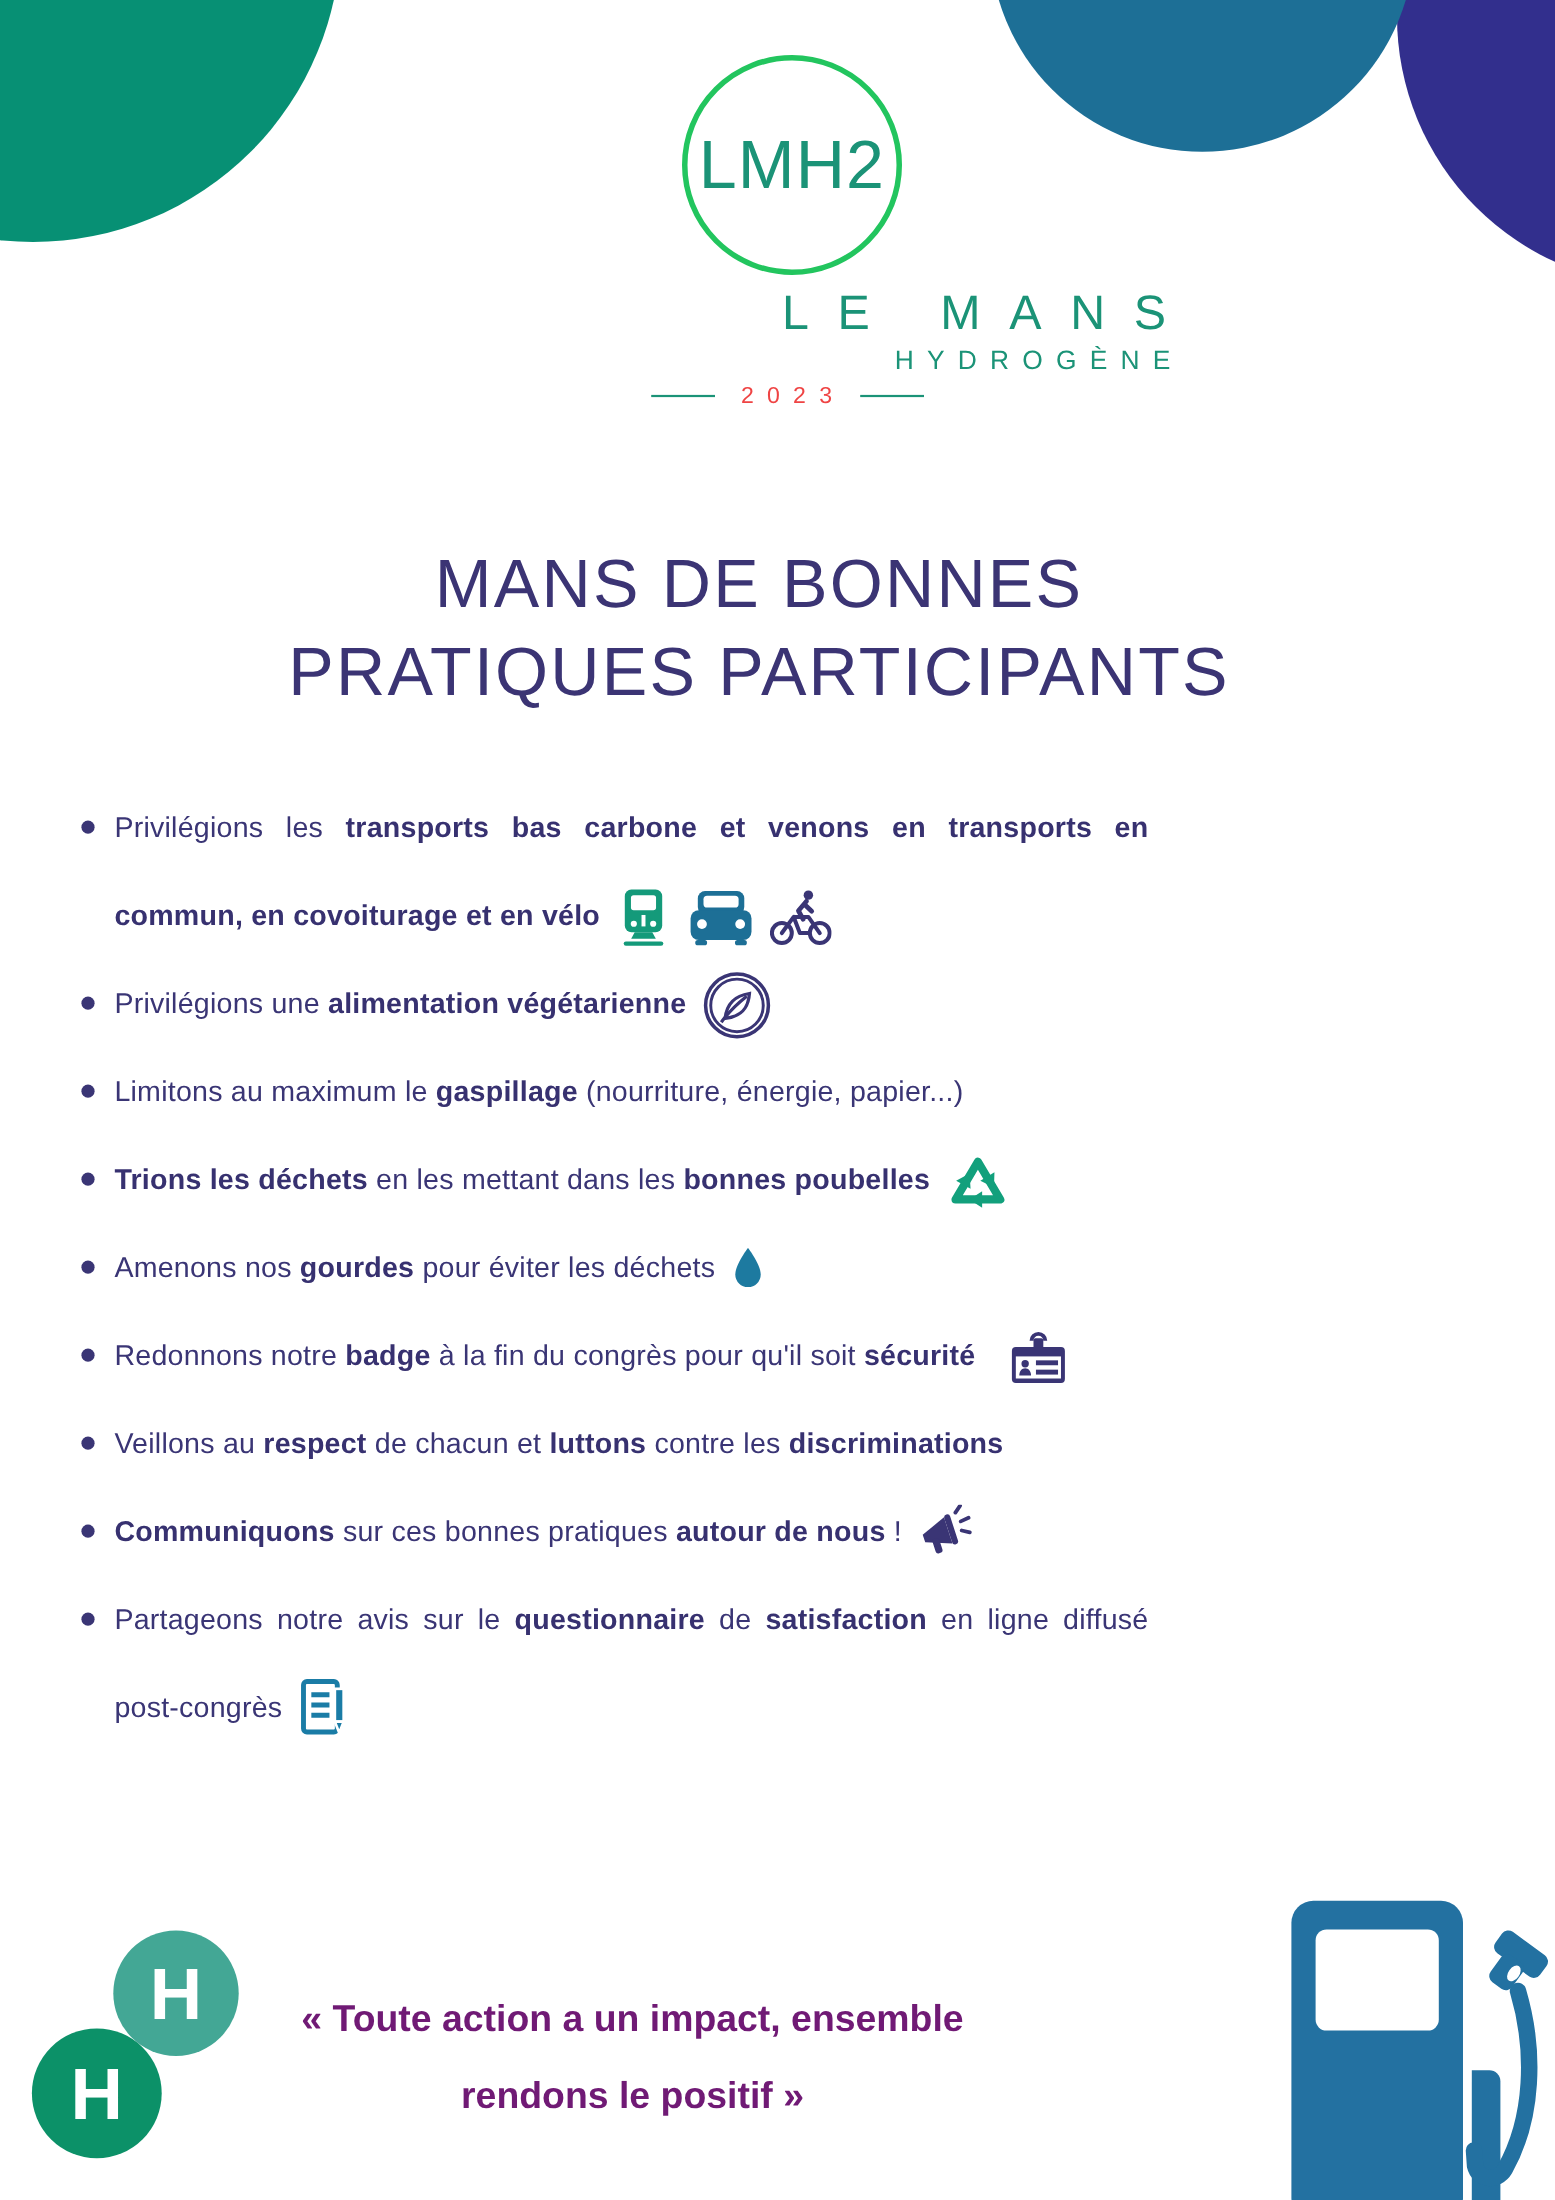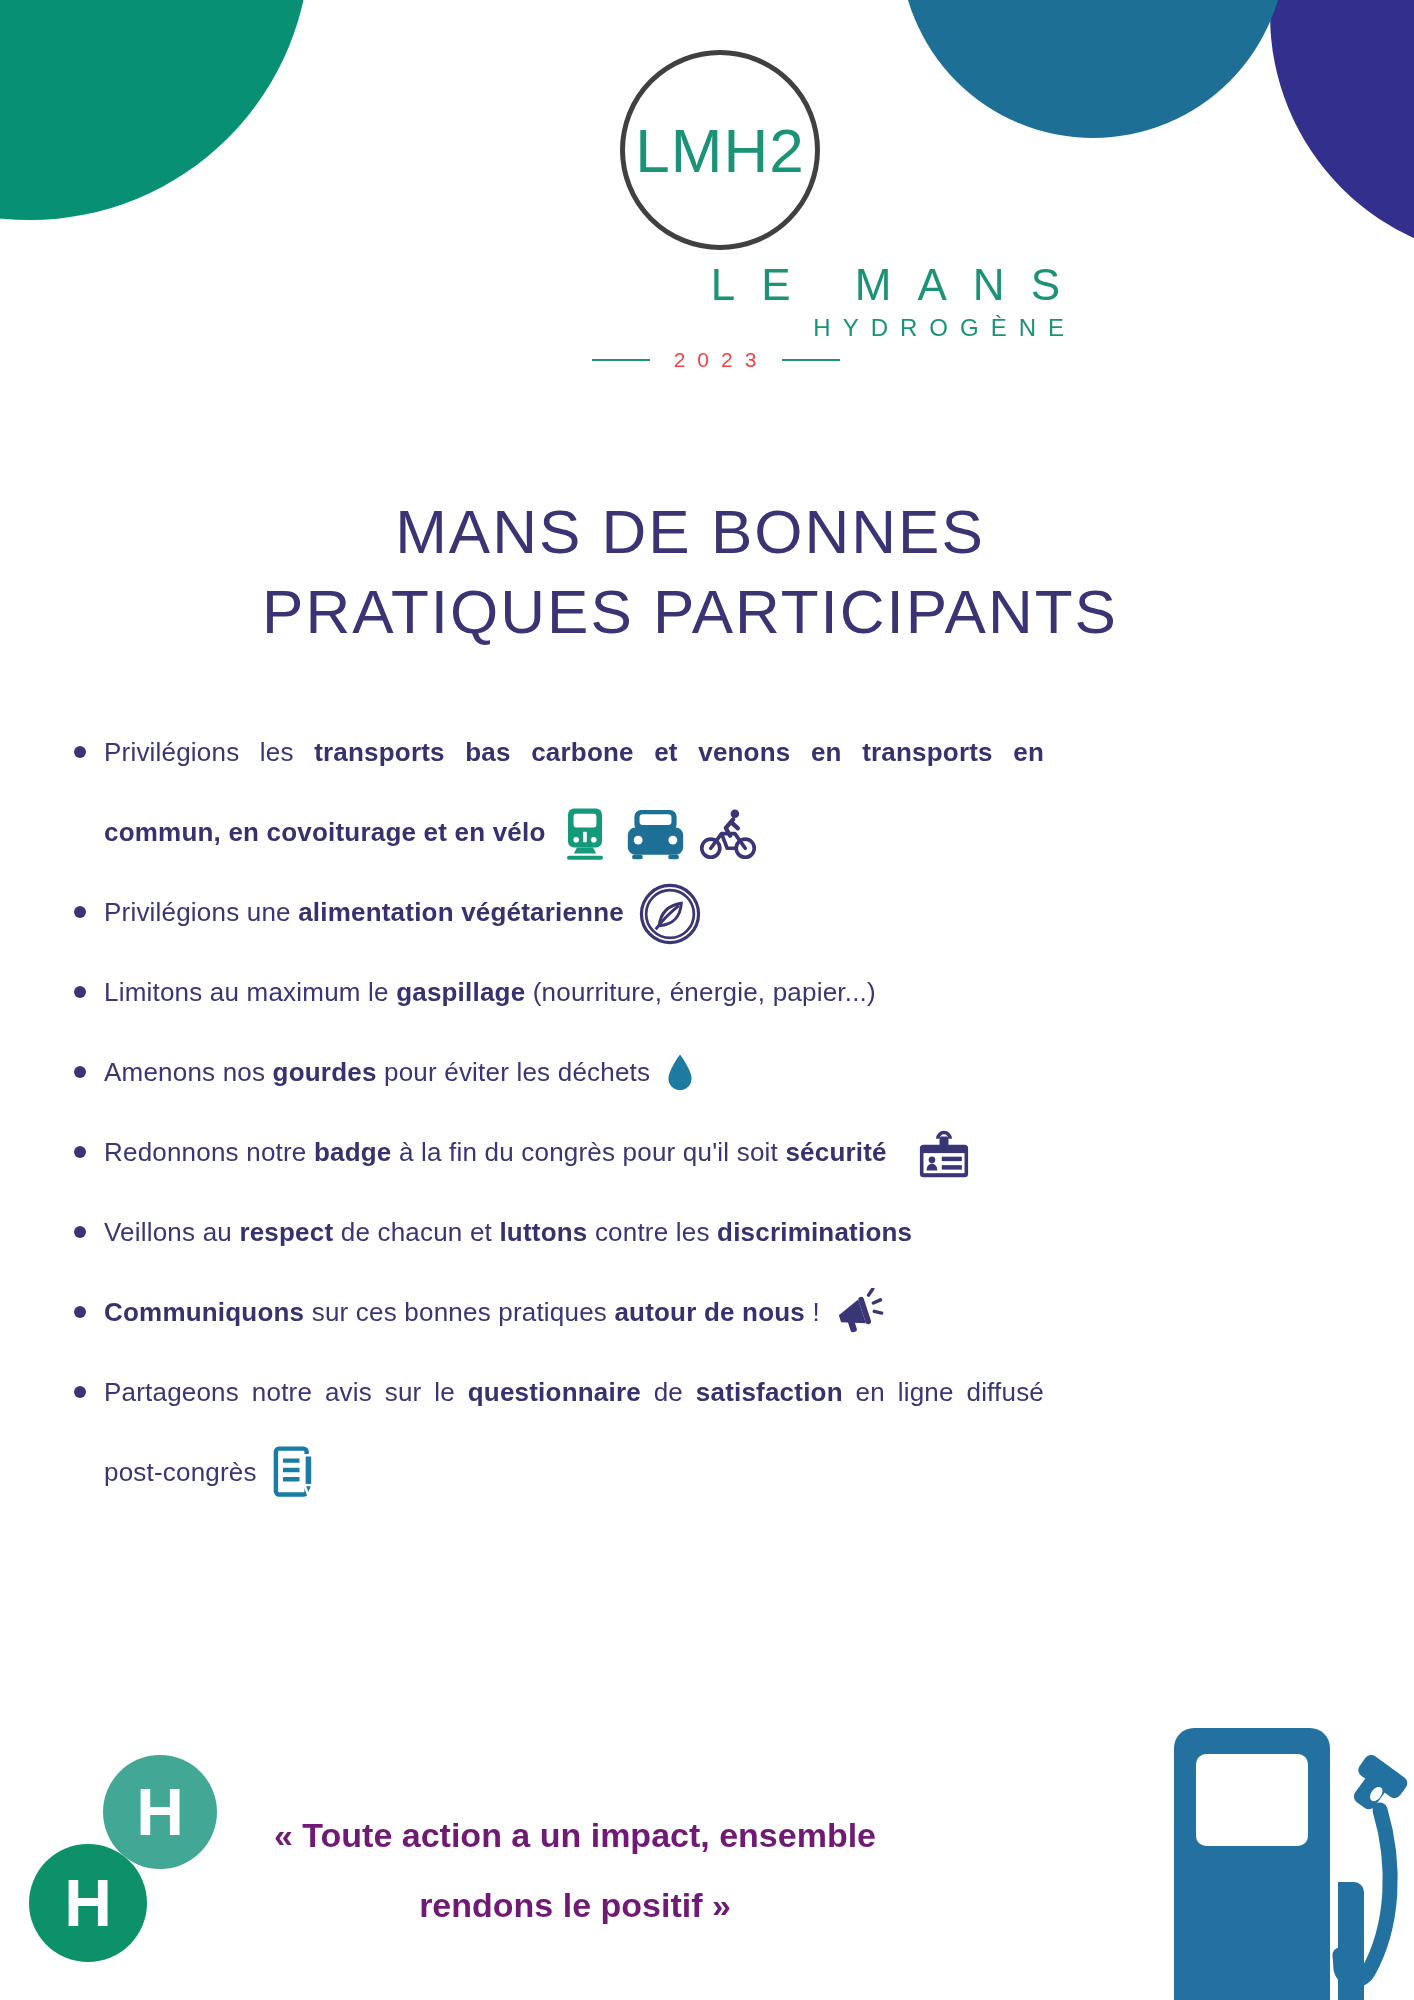--- a/index.html
+++ b/index.html
@@ -9,21 +9,21 @@
   }
   
   .circ{position:absolute;border-radius:50%;}
   .circ.tl{left:-250px;top:-340px;width:560px;height:560px;background:#079074;z-index:2;}
   .circ.tr-blue{left:900px;top:-248px;width:386px;height:386px;background:#1d6f96;z-index:3;}
   .circ.tr-indigo{left:1270px;top:-230px;width:490px;height:490px;background:#322f8d;z-index:2;}
 
   
   .logo-ring{
     position:absolute;left:620px;top:50px;width:190px;height:190px;
-    border:5px solid #404040;border-radius:50%;
+    border:5px solid #22c55e;border-radius:50%;
     display:flex;align-items:center;justify-content:center;z-index:4;
   }
   .logo-ring span{font-size:62px;font-weight:300;color:#1b9377;letter-spacing:1px;}
   .brand{position:absolute;left:366px;width:700px;text-align:right;color:#1b9377;z-index:4;}
   .brand-main{top:260px;font-size:44px;font-weight:300;letter-spacing:26px;padding-left:20px;}
   .brand-sub{top:314px;font-size:24px;font-weight:300;letter-spacing:12px;padding-left:10px;}
   .brand-year{top:348px;display:flex;align-items:center;justify-content:center;gap:14px;}
   .brand-year .yr{font-size:21px;font-weight:300;letter-spacing:12px;padding-left:10px;color:#ef4444;}
   .brand-year .rule{width:58px;height:0;border-top:2px solid #1b9377;}
 
@@ -102,20 +102,26 @@
           </g>
     <circle cx="16.2" cy="2.6" r="2" fill="#3a3575"></circle>
         </svg></span></div>
     <div class="bullet-item"><span class="dot"></span><span class="seg">Privilégions une </span><span class="seg bold">alimentation végétarienne</span><span class="inline-icon"><svg width="64" height="64" viewBox="0 0 26 26">
     <circle cx="13" cy="13" r="11.6" fill="none" stroke="#3a3575" stroke-width="1.3"></circle>
     <circle cx="13" cy="13" r="9.7" fill="none" stroke="#3a3575" stroke-width="1.1"></circle>
     <path d="M8.6 17.8 C9.2 12.2 12.2 9.4 17.6 8.6 C17.2 14.4 14.4 17.2 8.6 17.8 Z" fill="none" stroke="#3a3575" stroke-width="1.2"></path>
     <path d="M7.2 19.2 C9.8 15.6 12.8 12.6 16.6 9.6" fill="none" stroke="#3a3575" stroke-width="1.2"></path>
         </svg></span></div>
     <div class="bullet-item"><span class="dot"></span><span class="seg">Limitons au maximum le </span><span class="seg bold">gaspillage</span><span class="seg"> (nourriture, énergie, papier...)</span></div>
+    <div class="bullet-item"><span class="dot"></span><span class="seg bold">Trions les déchets</span><span class="seg"> en les mettant dans les </span><span class="seg bold">bonnes poubelles</span><span class="inline-icon"><svg width="58" height="54" viewBox="0 0 24 22">
+    <path d="M12 3.6 L20.4 17.8 H3.6 Z" fill="none" stroke="#12a07c" stroke-width="3.1" stroke-linejoin="round"></path>
+    <polygon points="-2,-3.1 2.8,0 -2,3.1" transform="translate(16.6 10.9) rotate(59)" fill="#12a07c"></polygon>
+    <polygon points="-2,-3.1 2.8,0 -2,3.1" transform="translate(11.6 17.8) rotate(180)" fill="#12a07c"></polygon>
+    <polygon points="-2,-3.1 2.8,0 -2,3.1" transform="translate(7.5 10.5) rotate(-61)" fill="#12a07c"></polygon>
+        </svg></span></div>
     <div class="bullet-item"><span class="dot"></span><span class="seg">Amenons nos </span><span class="seg bold">gourdes</span><span class="seg"> pour éviter les déchets</span><span class="inline-icon"><svg width="32" height="42" viewBox="0 0 18 24">
     <path d="M9 0.8 C9 0.8 2.4 9.6 2.4 14.6 a6.6 6.6 0 0 0 13.2 0 C15.6 9.6 9 0.8 9 0.8 Z" fill="#1d7aa0"></path>
         </svg></span></div>
     <div class="bullet-item"><span class="dot"></span><span class="seg">Redonnons notre </span><span class="seg bold">badge</span><span class="seg"> à la fin du congrès pour qu'il soit </span><span class="seg bold">sécurité</span><span class="inline-icon overhang"><svg width="58" height="58" viewBox="0 0 26 26">
     <path d="M10.2 6.2 a2.8 2.8 0 0 1 5.6 0" fill="none" stroke="#3a3575" stroke-width="1.6"></path>
     <rect x="11" y="5.2" width="4" height="4.4" rx="0.8" fill="#3a3575"></rect>
     <rect x="2.2" y="8.8" width="21.6" height="14.6" rx="1.6" fill="#3a3575"></rect>
     <rect x="3.8" y="12.6" width="18.4" height="9" fill="#fff"></rect>
     <circle cx="7.6" cy="15.6" r="1.5" fill="#3a3575"></circle>
     <path d="M5.2 20.4 c0 -1.9 1.1 -3 2.4 -3 s2.4 1.1 2.4 3 z" fill="#3a3575"></path>

